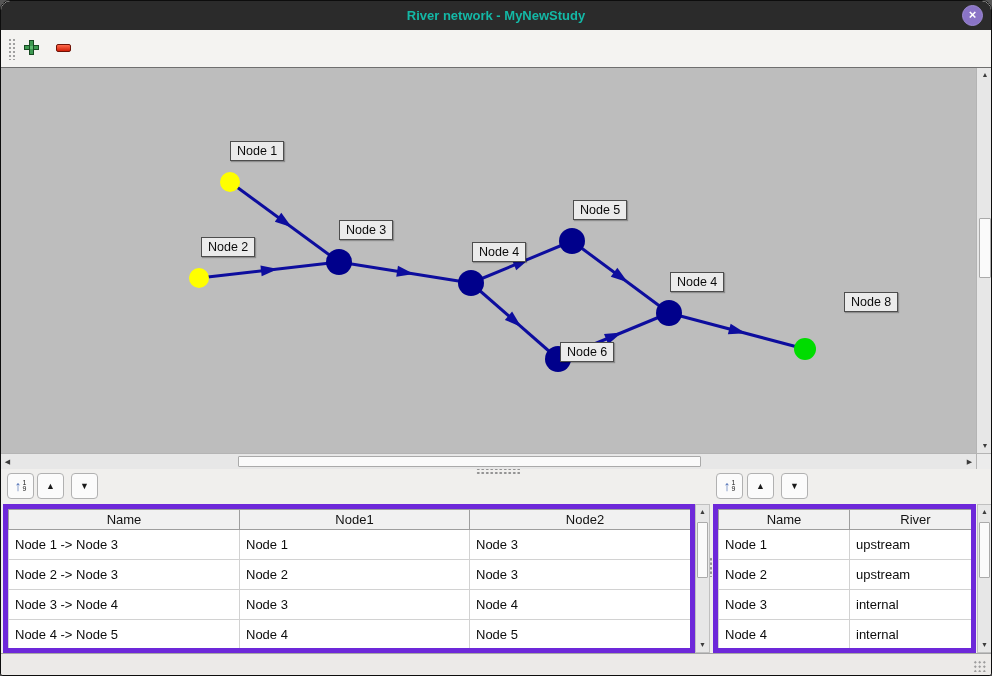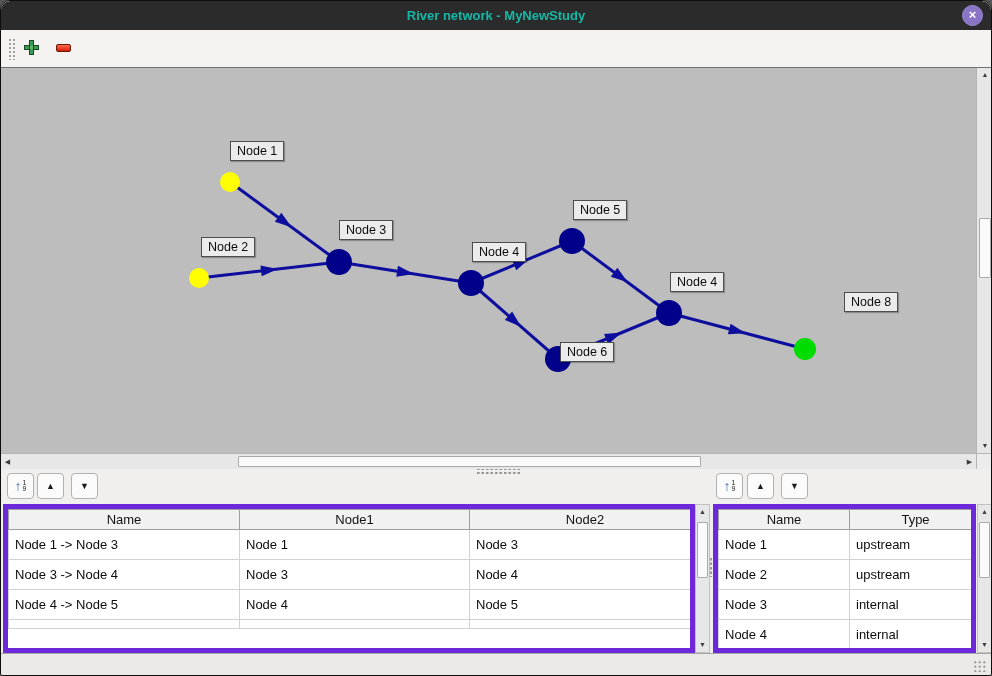--- a/index.html
+++ b/index.html
@@ -226,20 +226,25 @@
               <th>Node2</th>
             </tr>
           </thead>
           <tbody>
             <tr>
               <td>Node 1 -&gt; Node 3</td>
               <td>Node 1</td>
               <td>Node 3</td>
             </tr>
             <tr>
+              <td>Node 2 -&gt; Node 3</td>
+              <td>Node 2</td>
+              <td>Node 3</td>
+            </tr>
+            <tr>
               <td>Node 3 -&gt; Node 4</td>
               <td>Node 3</td>
               <td>Node 4</td>
             </tr>
             <tr>
               <td>Node 4 -&gt; Node 5</td>
               <td>Node 4</td>
               <td>Node 5</td>
             </tr>
             <tr class="partial">
@@ -259,21 +264,21 @@
 
     <div class="tablebox" style="left:712px; top:35px; width:263px; height:149px;">
       <table>
         <colgroup>
             <col style="width:131px">
             <col style="width:132px">
           </colgroup>
         <thead>
             <tr>
               <th>Name</th>
-              <th>Type</th>
+              <th>River</th>
             </tr>
           </thead>
           <tbody>
             <tr>
               <td>Node 1</td>
               <td>upstream</td>
             </tr>
             <tr>
               <td>Node 2</td>
               <td>upstream</td>

